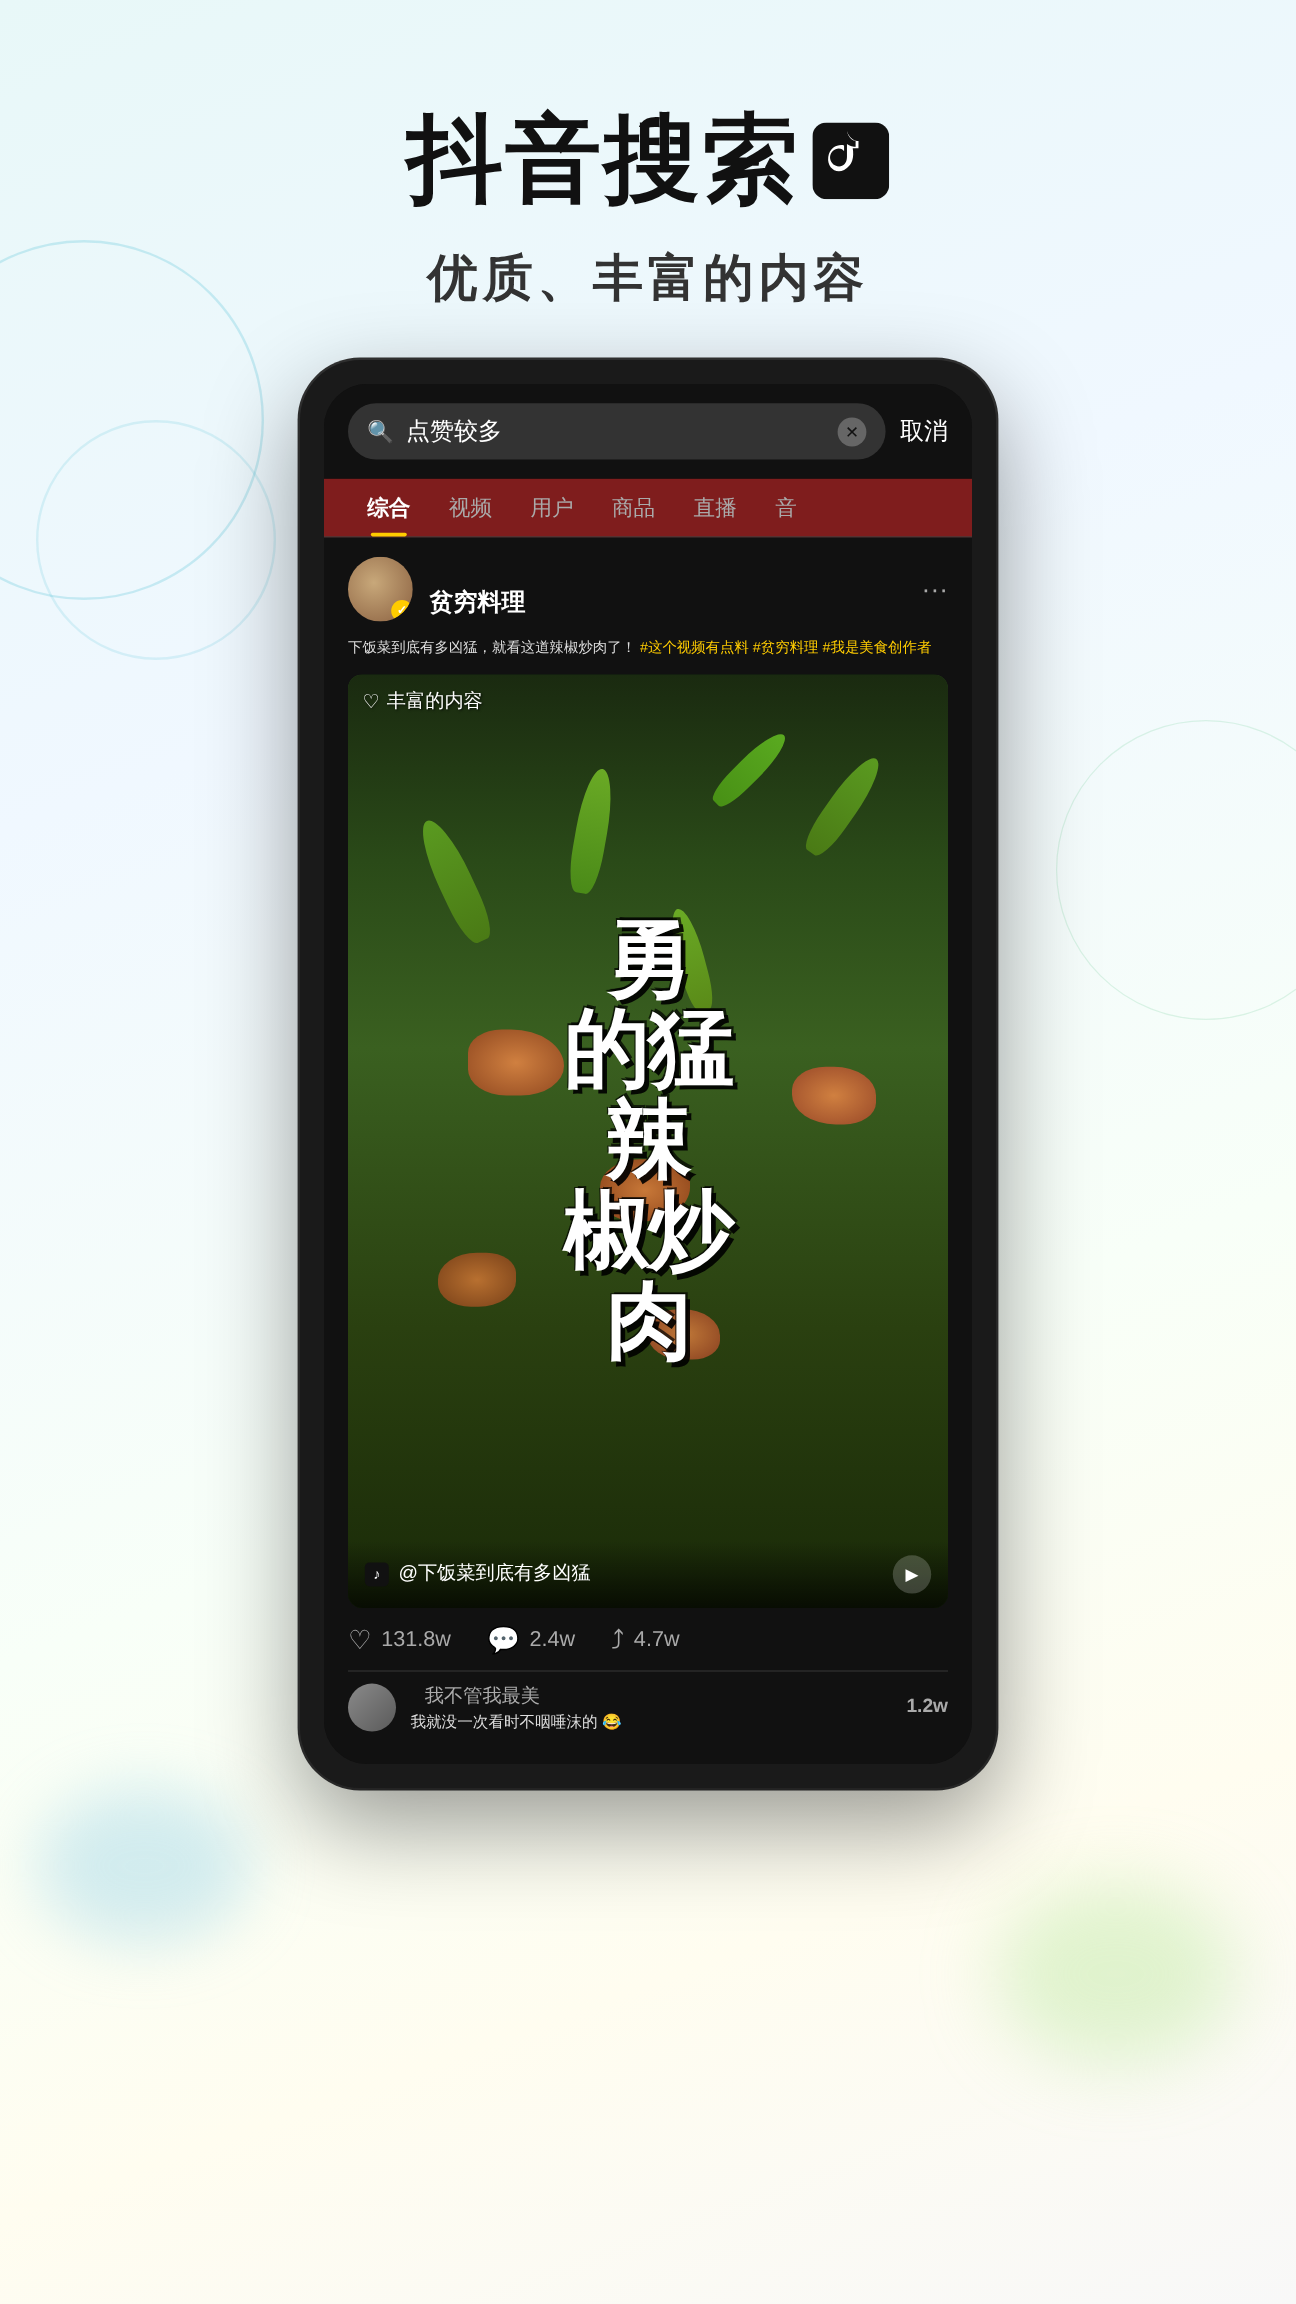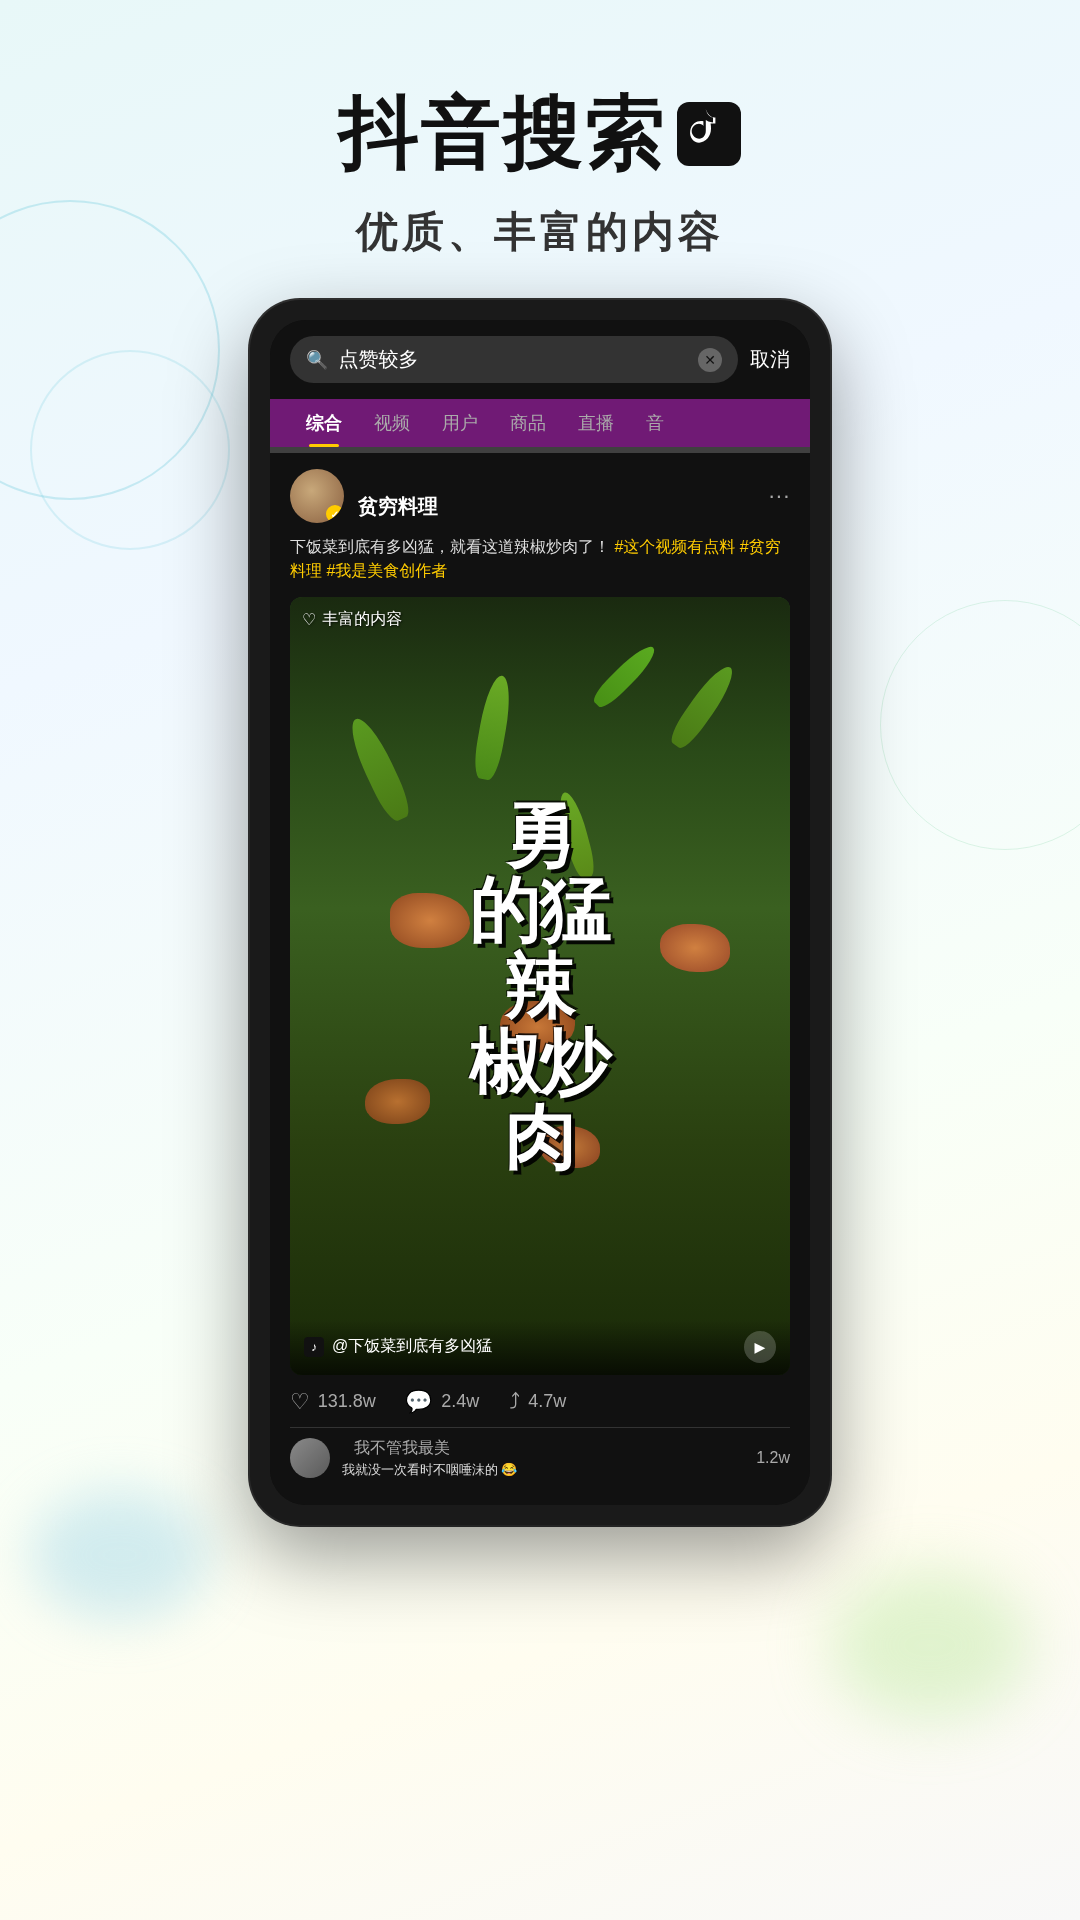--- a/index.html
+++ b/index.html
@@ -154,23 +154,23 @@
     .cancel-btn {
       color: #fff;
       font-size: 20px;
       cursor: pointer;
       white-space: nowrap;
     }
 
     
     .tab-bar {
       display: flex;
-      background: #701a75;
+      background: #7f1d1d;
       padding: 0 20px;
-      border-bottom: 6px solid #404040;
+      border-bottom: 1px solid #404040;
     }
 
     .tab-item {
       padding: 12px 16px;
       color: #aaa;
       font-size: 18px;
       cursor: pointer;
       position: relative;
     }
 
@@ -247,21 +247,21 @@
     .more-dots {
       margin-left: auto;
       color: #aaa;
       font-size: 22px;
       cursor: pointer;
     }
 
     
     .description {
       color: #ddd;
-      font-size: 16px;
+      font-size: 12px;
       line-height: 1.5;
       margin-bottom: 14px;
     }
 
     .hashtag {
       color: #ffcc00;
     }
 
     
     .video-card {
@@ -430,20 +430,21 @@
     .comment-text {
       color: #ddd;
       font-size: 13px;
       margin-top: 2px;
     }
 
     .comment-count {
       color: #aaa;
       font-size: 16px;
       white-space: nowrap;
+      font-weight: bold;
     }
 
     
     .tiktok-icon-svg {
       display: inline-block;
       vertical-align: middle;
       margin-left: 8px;
     }
   </style>
 </head>

